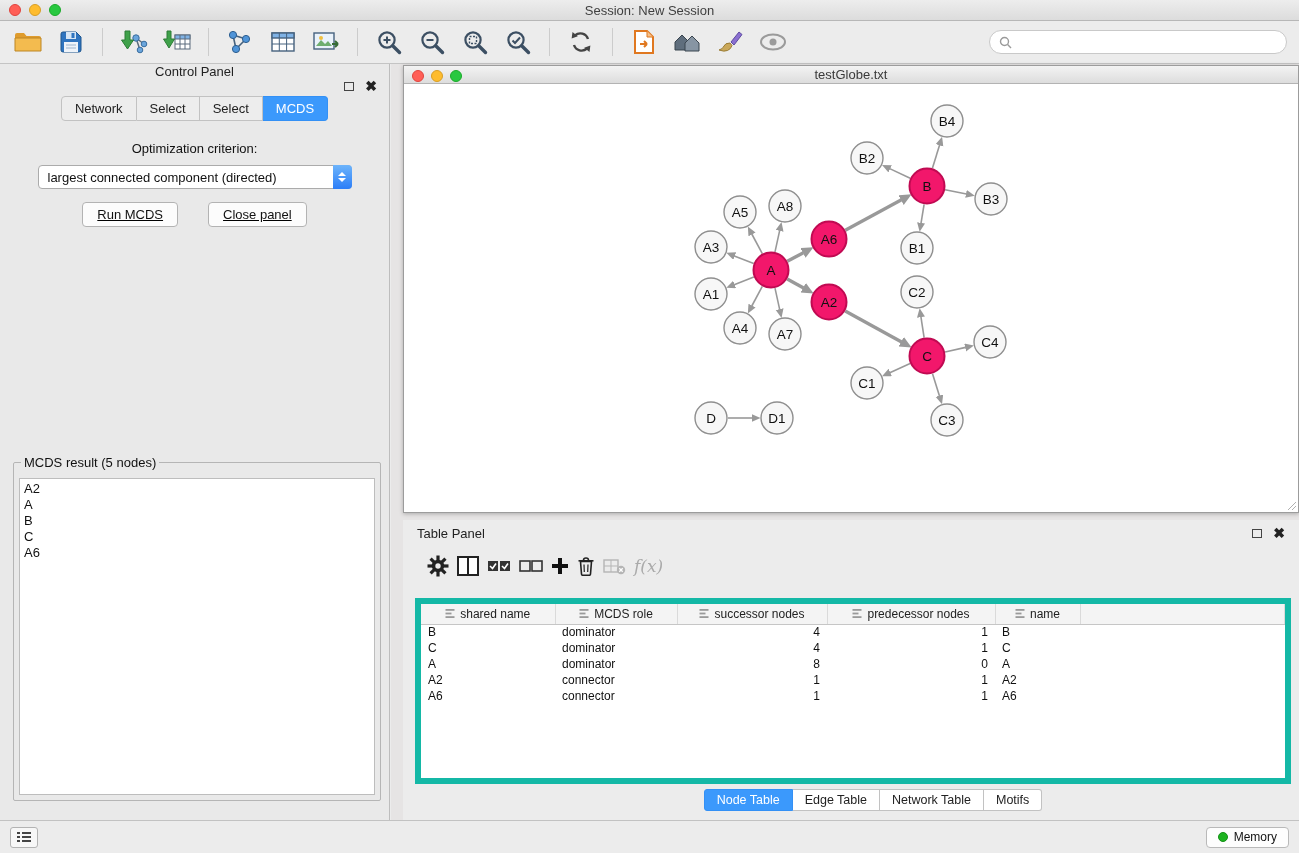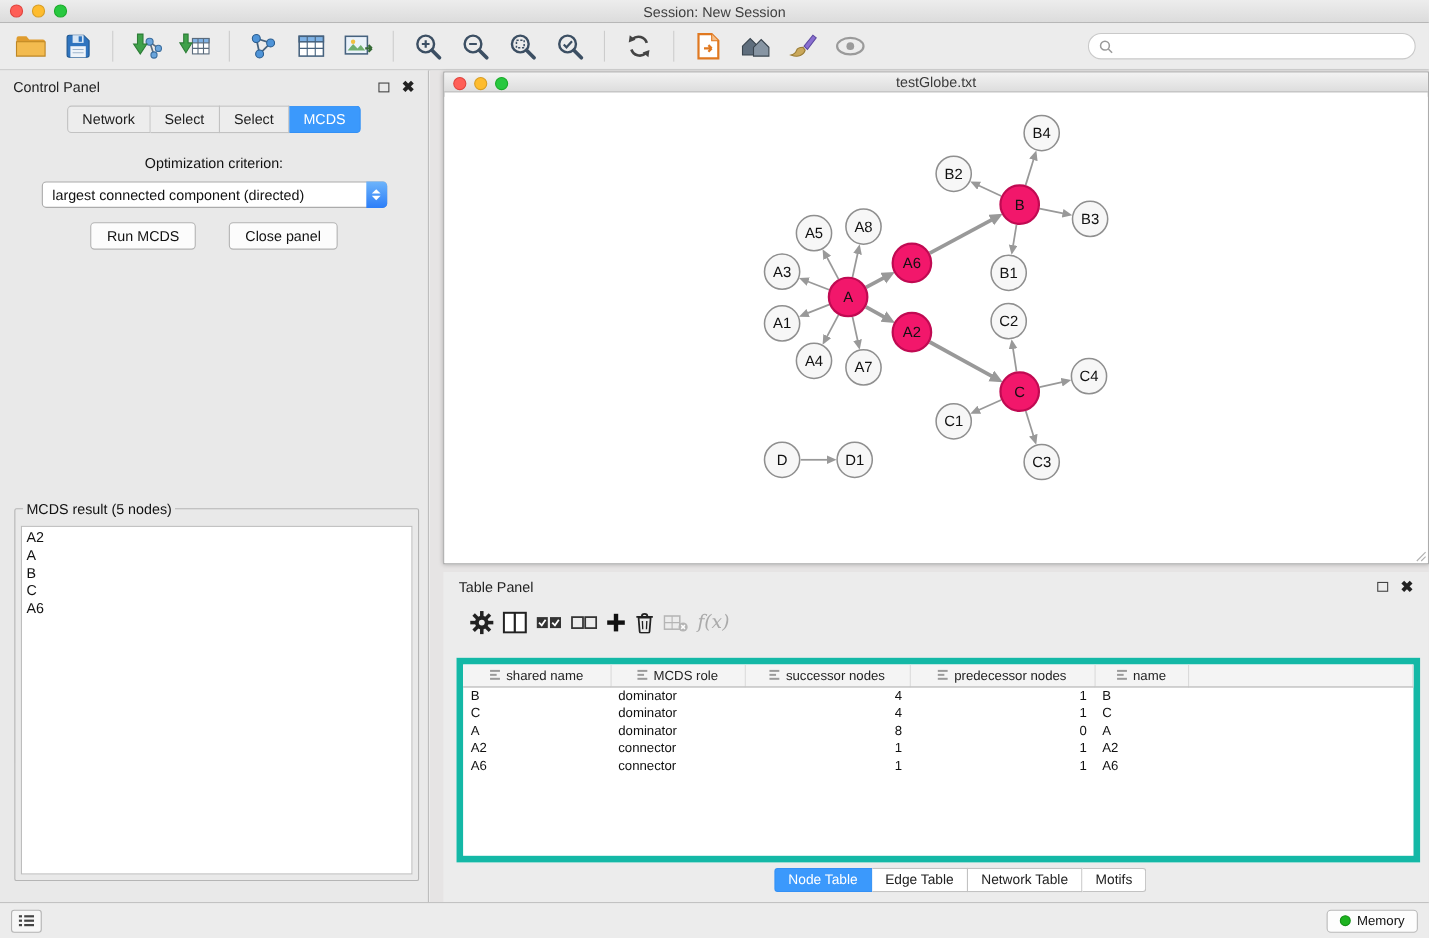--- a/index.html
+++ b/index.html
@@ -37,21 +37,21 @@
     border:1px solid #c9c9c9; border-radius:12px; background:#fff;
     display:flex; align-items:center; padding:0 9px; gap:5px;
   }
   .search-input { border:none; outline:none; flex:1; font-size:12px; background:transparent; font-family:"Liberation Sans",sans-serif; }
 
   
   .control-panel {
     position:absolute; top:64px; left:0; width:390px; bottom:33px;
     background:#e9e9e9; border-right:1px solid #bdbdbd;
   }
-  .panel-header { height:30px; display:flex; align-items:center; padding:0 12px; font-size:13px; color:#222; }
+  .panel-header { height:30px; display:flex; align-items:center; padding:0 12px; font-size:13px; color:#222;flex-direction:column; }
   .panel-controls { margin-left:auto; display:flex; gap:11px; align-items:center; }
   .float-box { width:10px; height:9px; border:1.5px solid #444; display:inline-block; }
   .close-x { font-size:14px; font-weight:bold; color:#222; line-height:1; }
 
   .cp-tabs { display:flex; justify-content:center; margin-top:2px; }
   .cp-tab {
     font-size:13px; padding:4px 13px; color:#222; background:#ededed;
     border:1px solid #c2c2c2; border-left:none; cursor:default;
   }
   .cp-tab:first-child { border-left:1px solid #c2c2c2; border-radius:4px 0 0 4px; }
@@ -66,21 +66,21 @@
   }
   .dd-stepper {
     position:absolute; right:-1px; top:-1px; bottom:-1px; width:19px;
     background:linear-gradient(#6db4fb,#2c7ef8);
     border-radius:0 4px 4px 0;
     display:flex; flex-direction:column; align-items:center; justify-content:center; gap:2px;
   }
   .dd-up   { width:0; height:0; border-left:4px solid transparent; border-right:4px solid transparent; border-bottom:4px solid #fff; }
   .dd-down { width:0; height:0; border-left:4px solid transparent; border-right:4px solid transparent; border-top:4px solid #fff; }
 
-  .cp-buttons { display:flex; justify-content:center; gap:30px; margin-top:13px; }
+  .cp-buttons { display:flex; justify-content:center; gap:30px; margin-top:13px;text-decoration:underline; }
   .btn {
     font-size:13px; padding:4px 14px; color:#111; background:#fcfcfc;
     border:1px solid #b3b3b3; border-radius:4px;
   }
 
   .result-fieldset {
     position:absolute; left:13px; right:8px; top:391px; bottom:19px;
     border:1px solid #b5b5b5; border-radius:2px; padding:8px 5px 5px;
   }
   .result-fieldset legend { font-size:13px; color:#111; padding:0 3px; margin-left:2px; }

